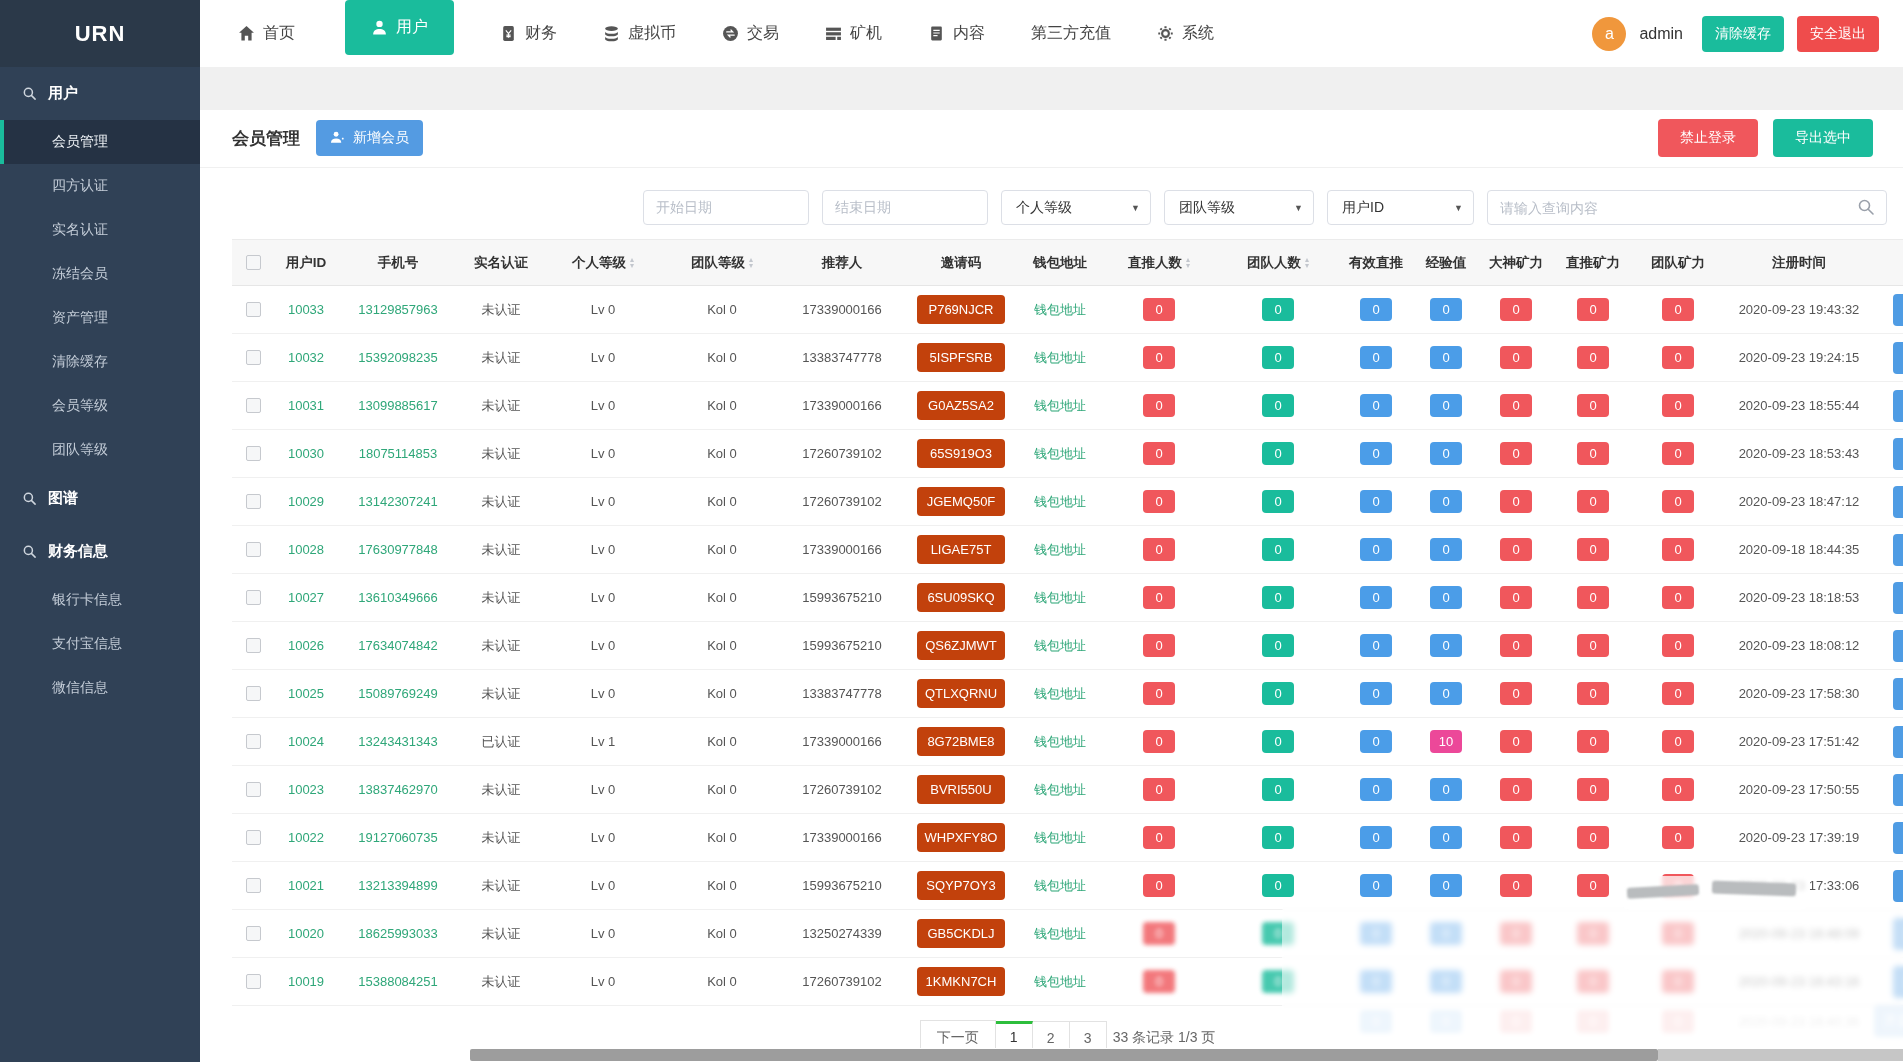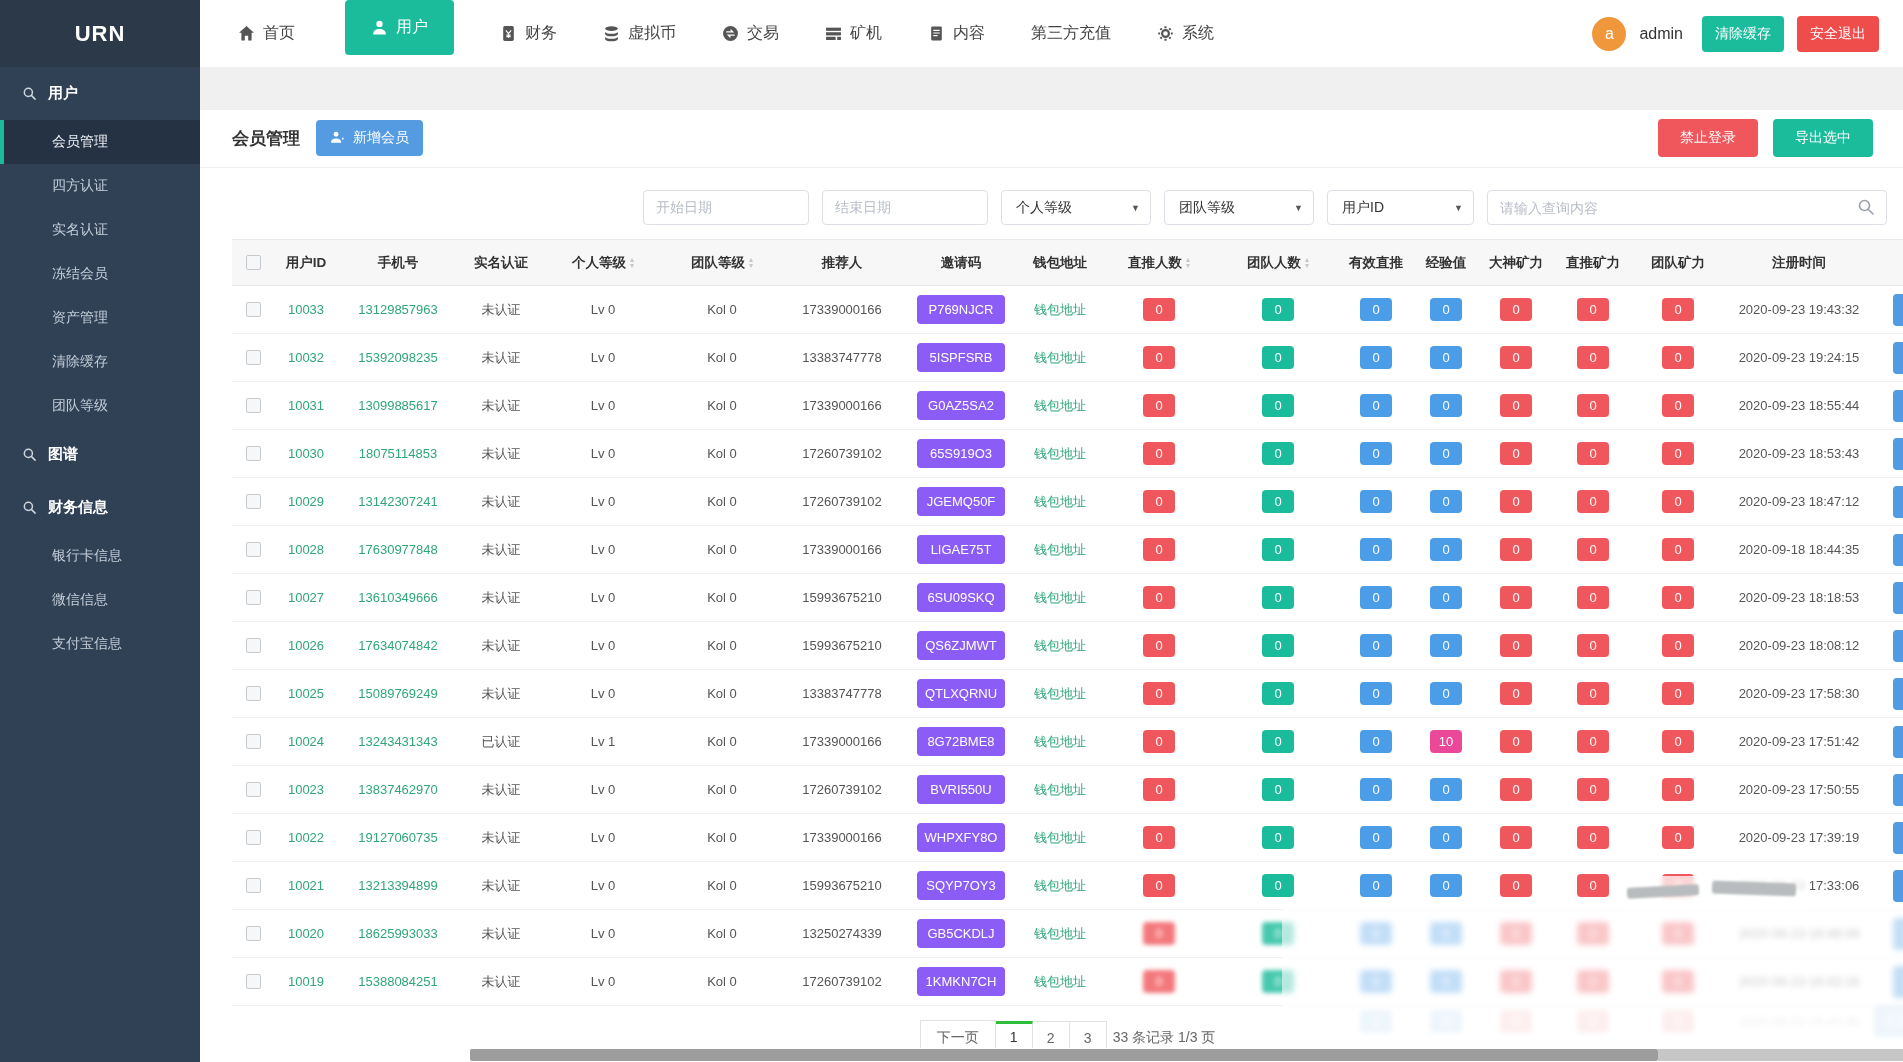--- a/index.html
+++ b/index.html
@@ -64,21 +64,21 @@
   .table-wrap { margin-left:32px; width:calc(100% - 32px); overflow:hidden; }
   table { border-collapse:collapse; table-layout:fixed; width:1737px; }
   thead th { height:46px; background:#f7f7f7; border-top:1px solid #ebebeb; border-bottom:1px solid #e6e6e6;
     font-size:13.5px; color:#333; font-weight:bold; text-align:center; white-space:nowrap; }
   tbody td { height:48px; text-align:center; font-size:13px; color:#555;
     border-bottom:1px solid #f0f0f0; white-space:nowrap; overflow:hidden; }
   .sorter { display:inline-flex; flex-direction:column; vertical-align:middle; margin-left:4px;
     line-height:6px; font-size:8px; color:#c3c7ce; }
   .cbx { width:15px; height:15px; border:1px solid #c6c9ce; border-radius:2px; background:#f6f7f8; margin:0 auto; cursor:pointer; }
   a.link { color:#2fa779; text-decoration:none; cursor:pointer; }
-  .code-btn { display:inline-block; min-width:88px; background:#8b5cf6; color:#fff;
+  .code-btn { display:inline-block; min-width:88px; background:#c2410c; color:#fff;
     border-radius:4px; padding:7px 8px; font-size:13px; cursor:pointer; }
   .badge { display:inline-block; min-width:32px; padding:4px 0; color:#fff; border-radius:4px; font-size:13px; }
   .time { color:#555; font-size:13px; }
   .action-btn { display:inline-block; background:#4f9ce4; color:#fff; border-radius:4px;
     padding:7px 10px; font-size:13px; cursor:pointer; white-space:nowrap; }
   .blurred { filter:blur(2px); opacity:.8; }
 
   
   .pagination { display:flex; align-items:center; margin:14px 0 0 32px; font-size:14px; color:#666;justify-content:center; }
   .pg-next { border:1px solid #e2e2e2; padding:8px 16px; cursor:pointer; }
@@ -115,42 +115,43 @@
           </svg>
         </span>
         <span>用户</span>
       </div>
       <div class="side-item active">会员管理</div>
       <div class="side-item">四方认证</div>
       <div class="side-item">实名认证</div>
       <div class="side-item">冻结会员</div>
       <div class="side-item">资产管理</div>
       <div class="side-item">清除缓存</div>
+      <div class="side-item">会员等级</div>
       <div class="side-item">团队等级</div>
       <div class="side-section-title">
         <span class="sicon">
           <svg viewBox="0 0 16 16" width="15" height="15" fill="none" stroke="currentColor" stroke-width="1.6">
             <circle cx="6.8" cy="6.8" r="4.3"></circle>
             <path d="M10 10 L14 14" stroke-linecap="round"></path>
           </svg>
         </span>
         <span>图谱</span>
       </div>
       <div class="side-section-title">
         <span class="sicon">
           <svg viewBox="0 0 16 16" width="15" height="15" fill="none" stroke="currentColor" stroke-width="1.6">
             <circle cx="6.8" cy="6.8" r="4.3"></circle>
             <path d="M10 10 L14 14" stroke-linecap="round"></path>
           </svg>
         </span>
         <span>财务信息</span>
       </div>
       <div class="side-item">银行卡信息</div>
+      <div class="side-item">支付宝信息</div>
       <div class="side-item">微信信息</div>
-      <div class="side-item">支付宝信息</div>
     </nav>
 </aside>
 
 <div class="main-col">
   <header class="navbar">
     <div id="nav-items" style="display:flex;align-items:flex-start;height:68px;">
         <div class="nav-item">
           <span class="nicon">
             <svg viewBox="0 0 16 16" width="17" height="17">
               <path d="M8 1 L15 7.2 H12.8 V14.5 H9.6 V10.2 H6.4 V14.5 H3.2 V7.2 H1 Z" fill="currentColor"></path>

